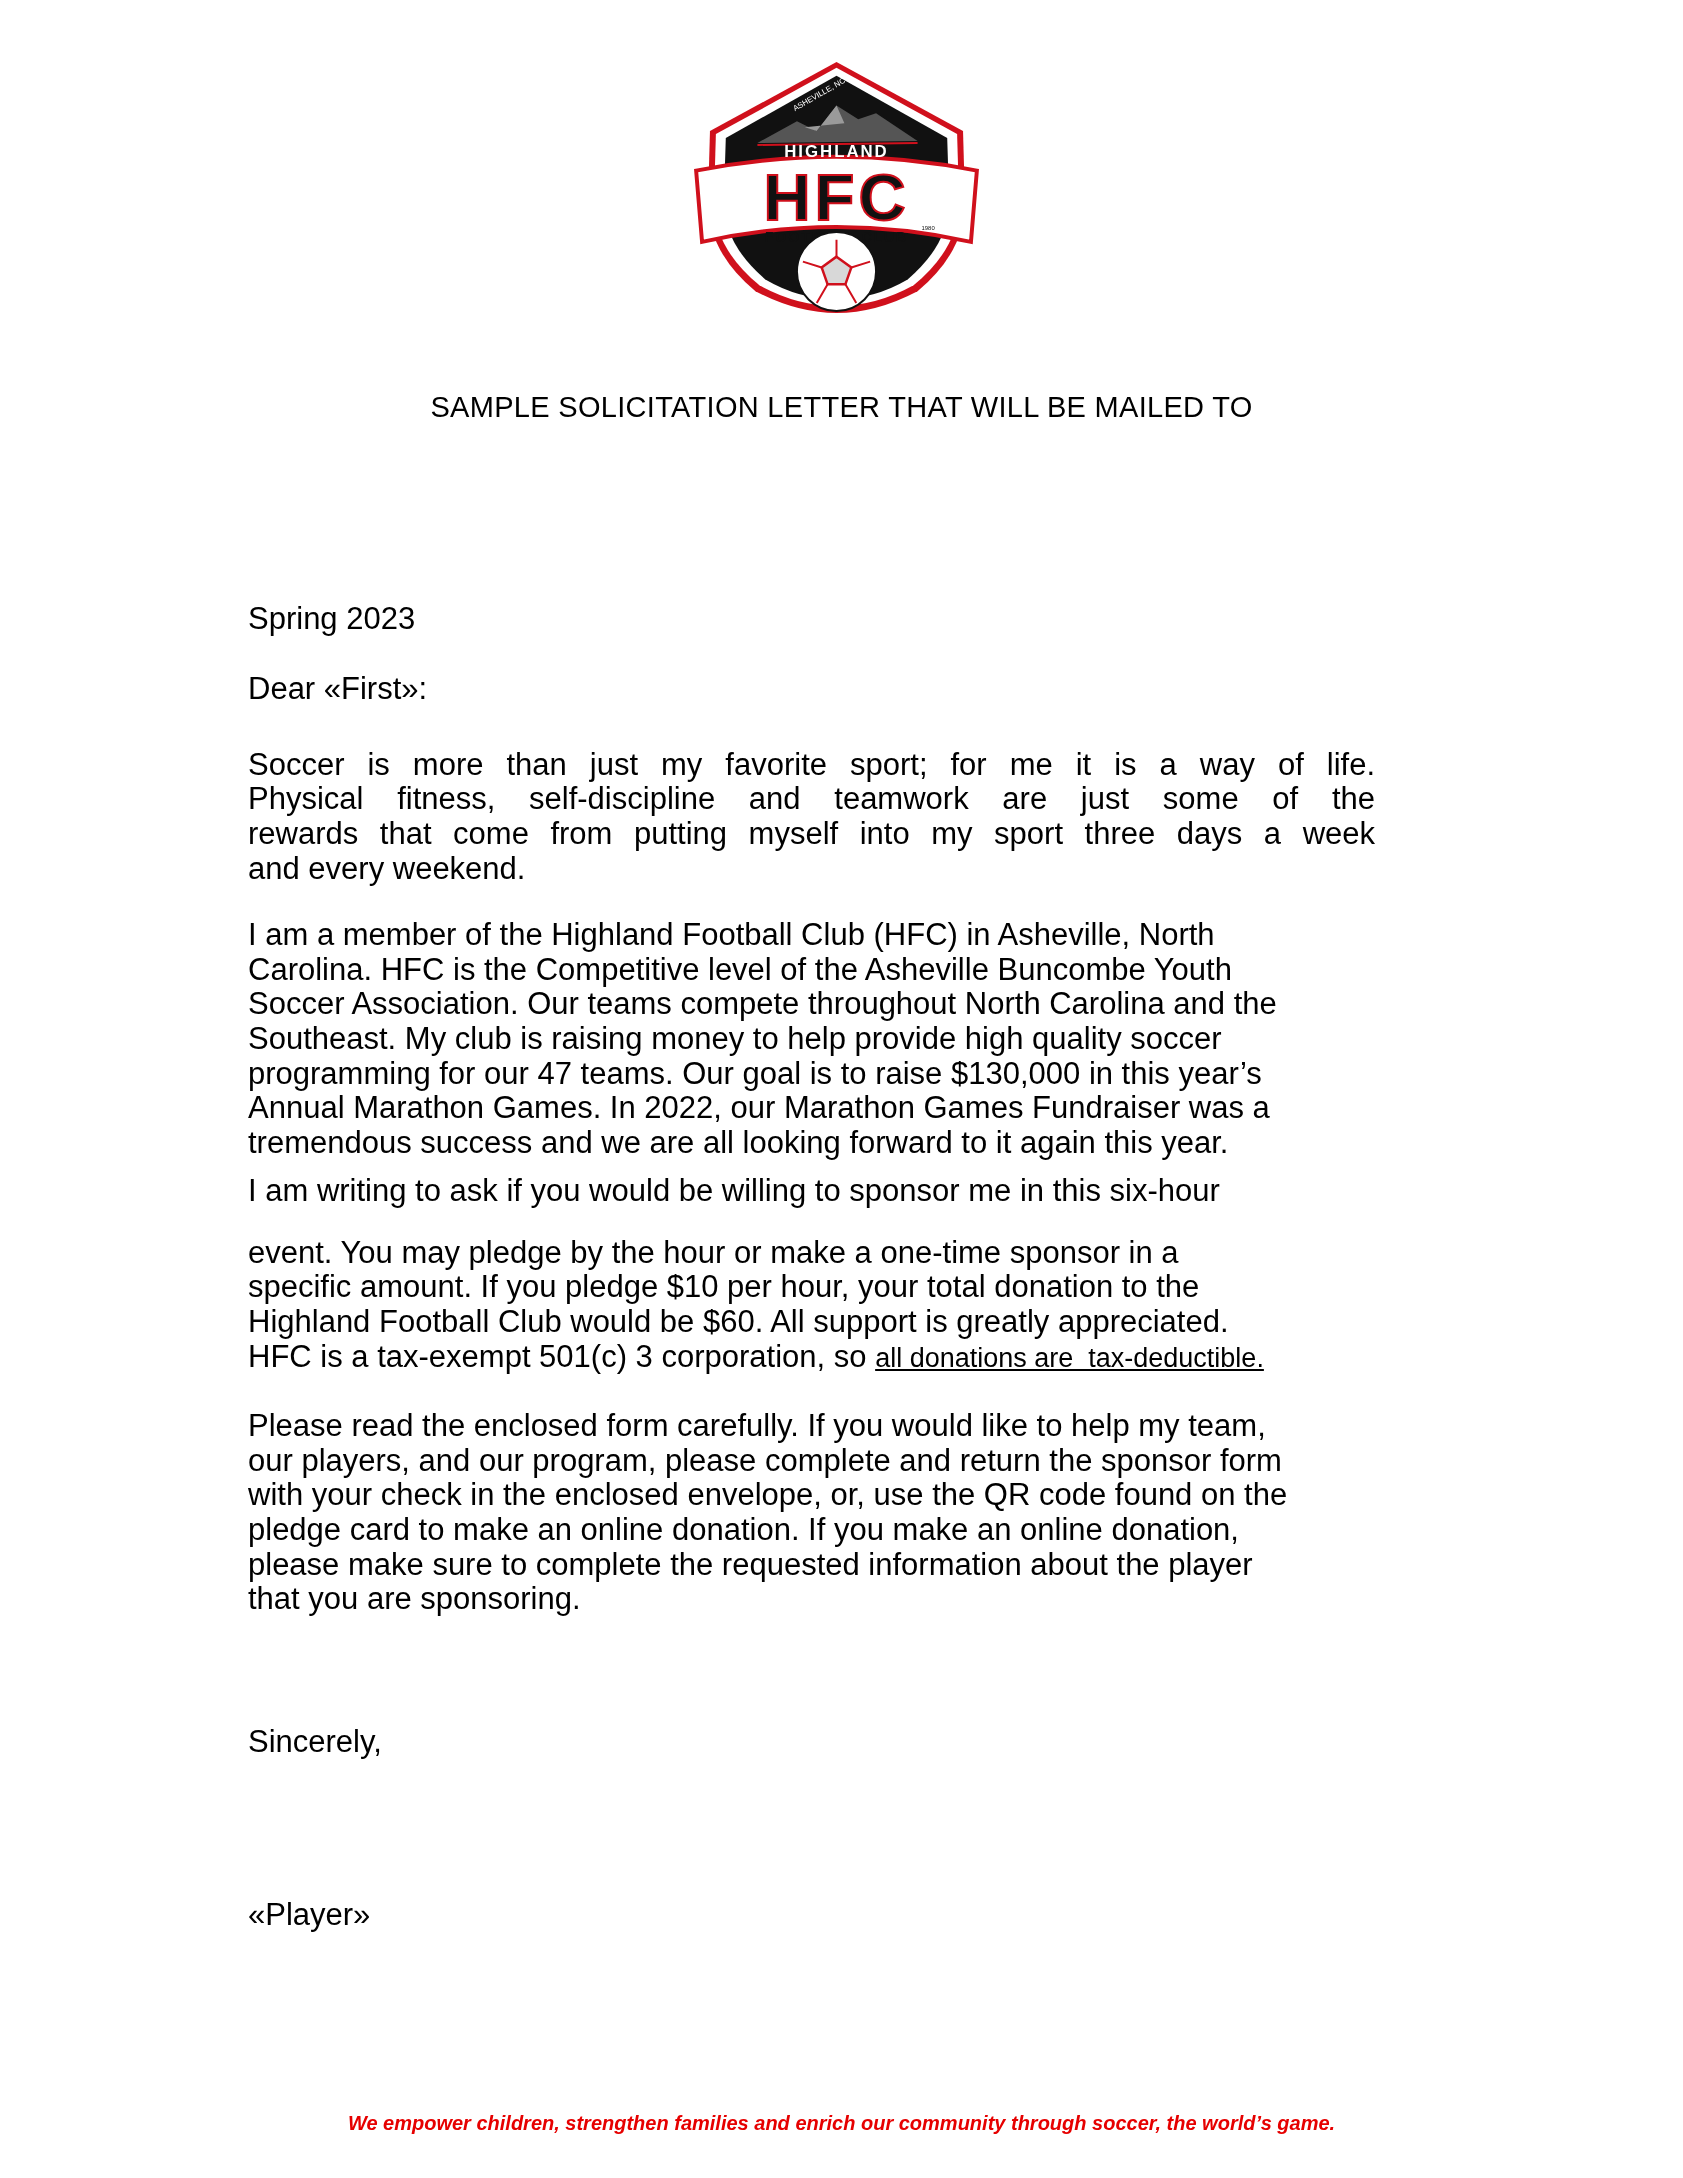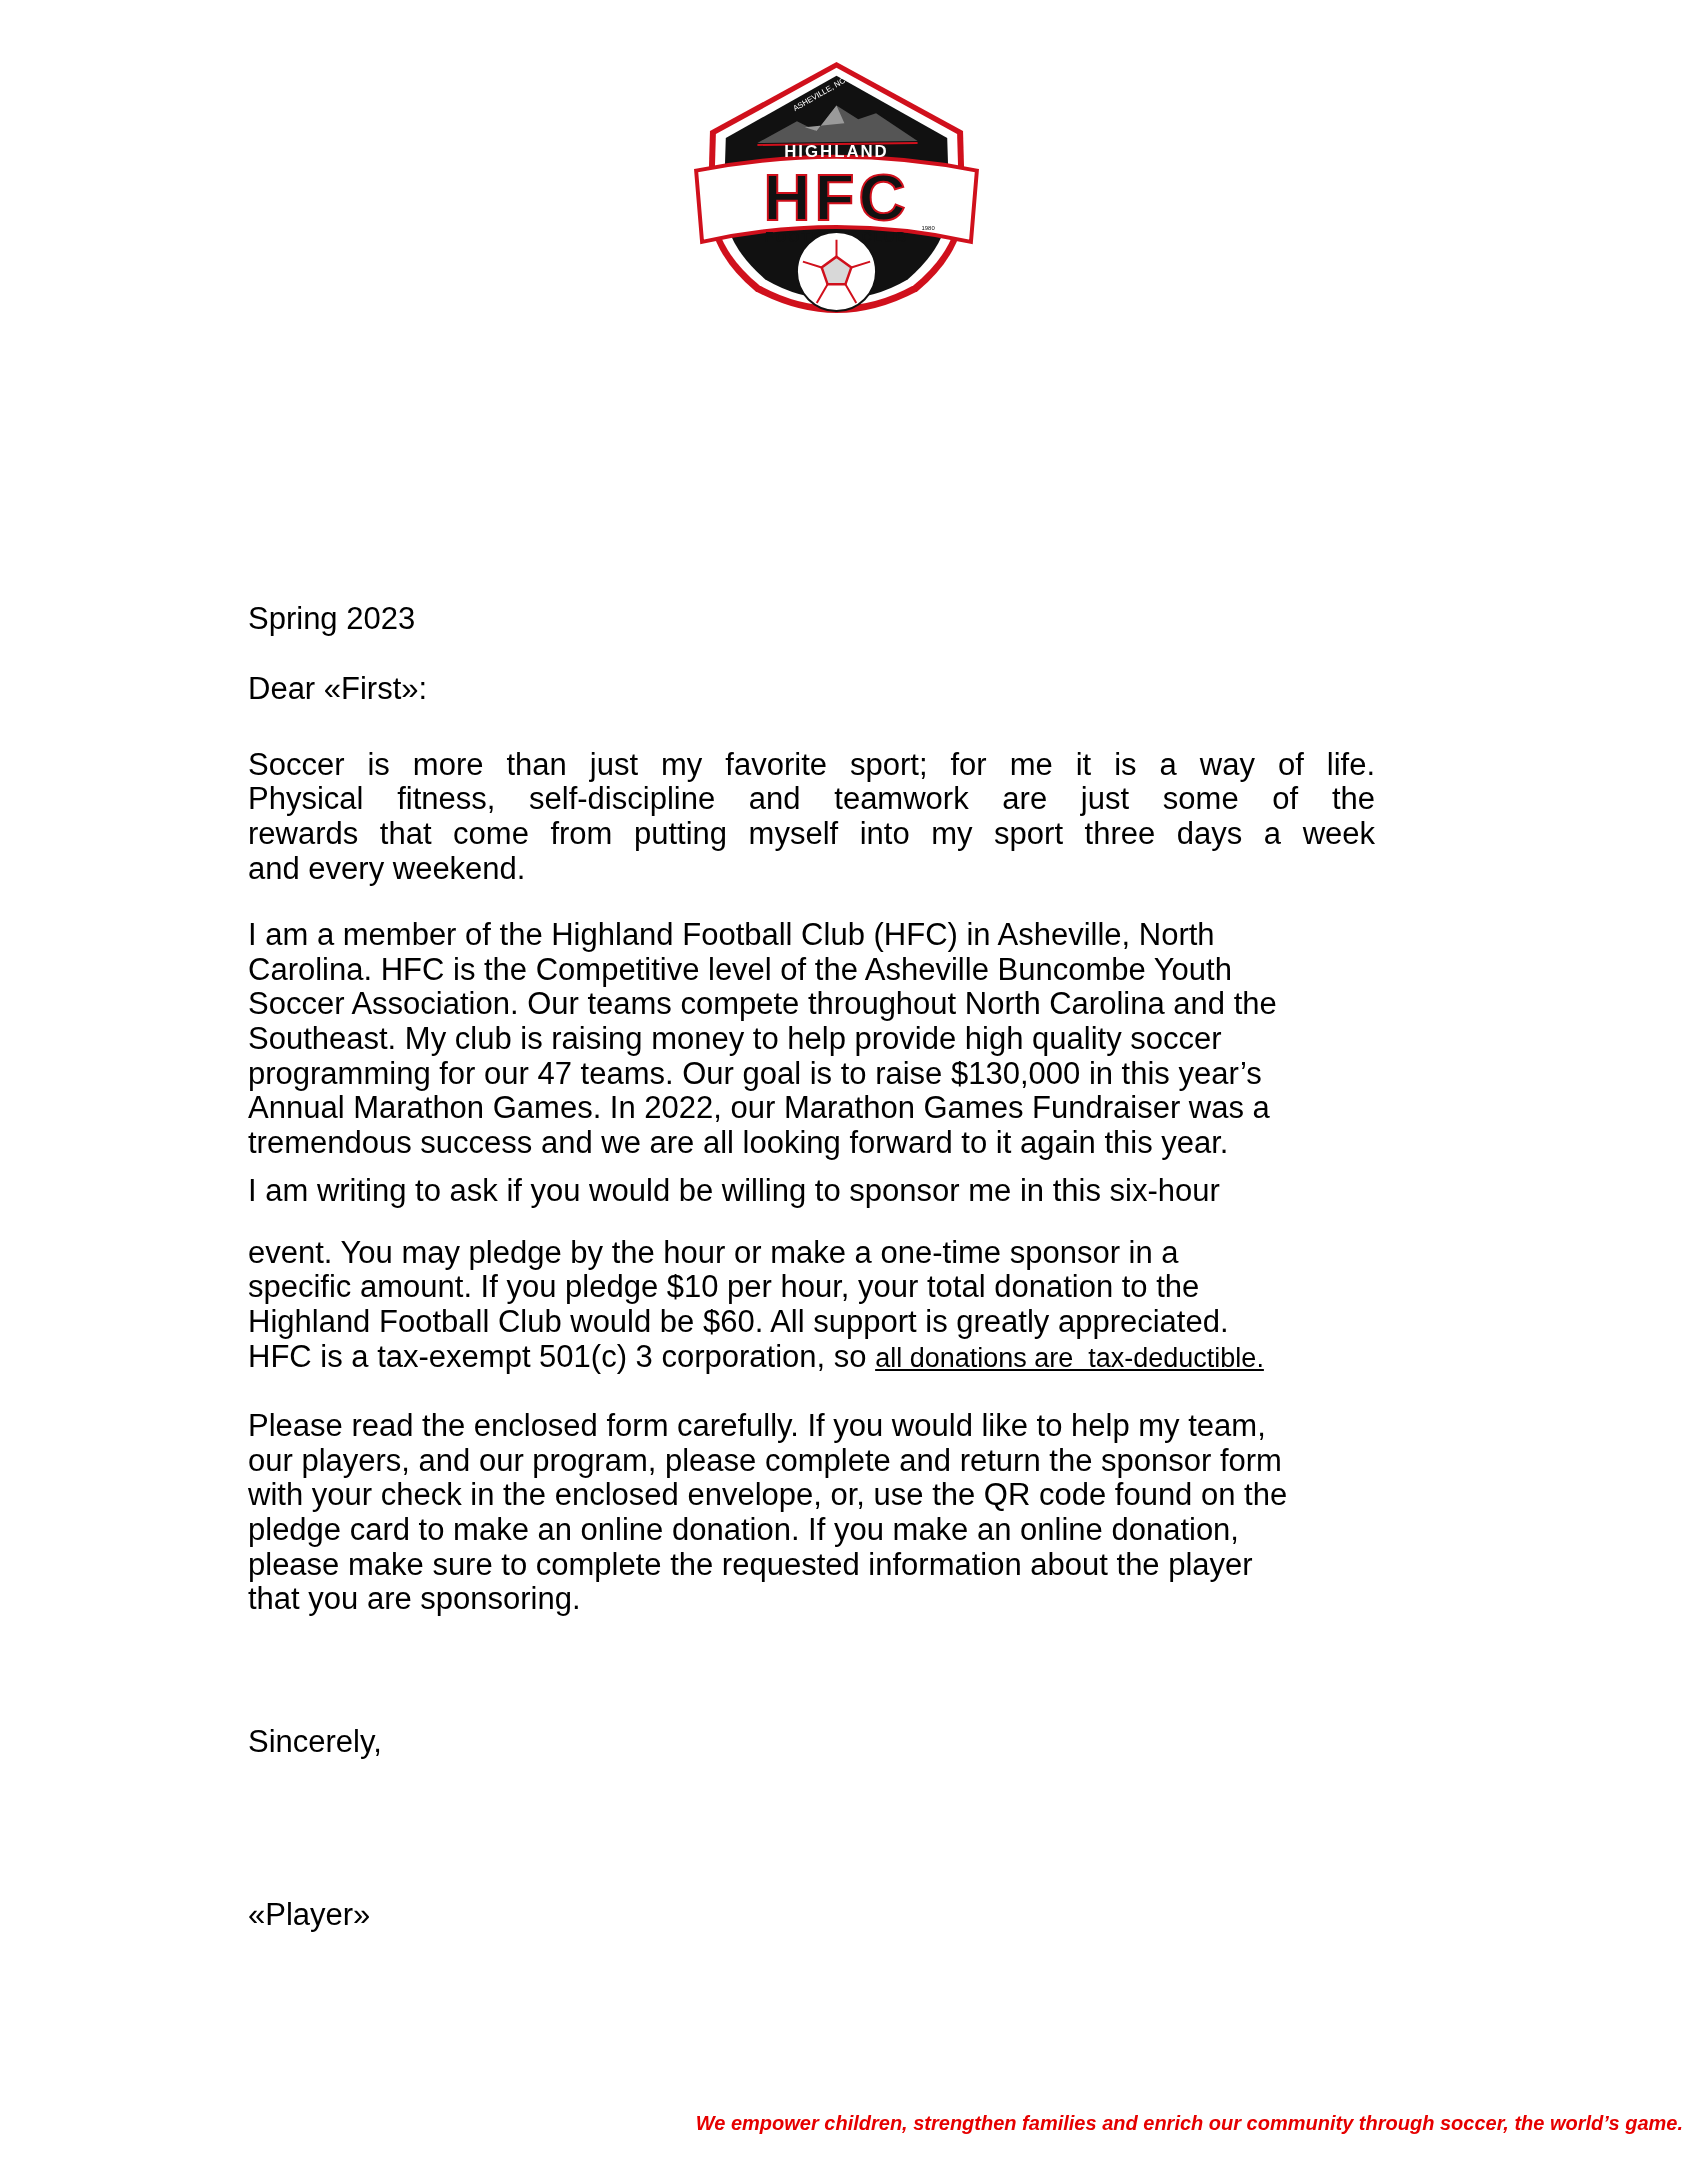--- a/index.html
+++ b/index.html
@@ -4,21 +4,21 @@
 <style>
   html, body { margin:0; padding:0; background:#ffffff; }
   body { width:1683px; height:2178px; position:relative; overflow:hidden;
          font-family:"Liberation Sans", sans-serif; color:#000; }
   .logo { position:absolute; left:688px; top:54px; width:297px; height:259px; }
   .title { position:absolute; left:0; width:1683px; text-align:center;
            font-size:29px; line-height:43px; top:386px; letter-spacing:0.3px; }
   .line { position:absolute; left:248px; font-size:31px; line-height:35px; white-space:pre;margin-top:27px; }
   .just { width:1127px; text-align:justify; text-align-last:justify; white-space:normal; }
   .small-u { font-size:27px; text-decoration:underline; }
-  .footer { position:absolute; left:0; width:1683px; text-align:right; top:2112px;
+  .footer { position:absolute; left:0; width:1683px; text-align:center; top:2112px;
             font-size:20px; font-weight:bold; font-style:italic; color:#e60000; }
 </style>
 </head>
 <body>
 
 <svg class="logo" viewBox="0 0 300 262">
 
   <path d="M150 8 L278 78 L280 150 Q280 200 232 240 Q190 262 150 262 Q110 262 68 240 Q20 200 20 150 L22 78 Z" fill="#d0101c"></path>
   <path d="M150 14 L272 81 L274 150 Q274 196 228 234 Q190 255 150 255 Q110 255 72 234 Q26 196 26 150 L28 81 Z" fill="#ffffff"></path>
   <path d="M150 22 L262 85 L264 150 Q264 192 222 228 Q188 248 150 248 Q112 248 78 228 Q36 192 36 150 L38 85 Z" fill="#111"></path>
@@ -33,20 +33,21 @@
   <text x="150" y="168" text-anchor="middle" font-size="66" font-weight="bold" fill="#111" stroke="#d0101c" stroke-width="2" font-family="Liberation Sans, sans-serif" letter-spacing="4">HFC</text>
   <text x="150" y="190" text-anchor="middle" font-size="14" font-weight="bold" fill="#111" font-family="Liberation Sans, sans-serif" letter-spacing="2">FOOTBALL CLUB</text>
   <text x="236" y="178" font-size="6" fill="#111" font-family="Liberation Sans, sans-serif">1980</text>
 
   <circle cx="150" cy="220" r="40" fill="#fff" stroke="#111" stroke-width="2"></circle>
   <polygon points="150,205 165,216 159,233 141,233 135,216" fill="#d8d8d8" stroke="#d0101c" stroke-width="2.5"></polygon>
   <path d="M150 205 L150 188 M165 216 L184 210 M159 233 L170 252 M141 233 L130 252 M135 216 L116 210" stroke="#d0101c" stroke-width="2"></path>
 </svg>
 
 <div class="title">
+  <div>SAMPLE SOLICITATION LETTER THAT WILL BE MAILED TO</div>
 </div>
 
 <div class="line" style="top:574px">Spring 2023</div>
 <div class="line" style="top:644px">Dear «First»:</div>
 
 <div>
   <div class="line just" style="top:720px">Soccer is more than just my favorite sport; for me it is a way of life.</div>
   <div class="line just" style="top:754px">Physical fitness, self-discipline and teamwork are just some of the</div>
   <div class="line just" style="top:789px">rewards that come from putting myself into my sport three days a week</div>
   <div class="line" style="top:824px">and every weekend.</div>

